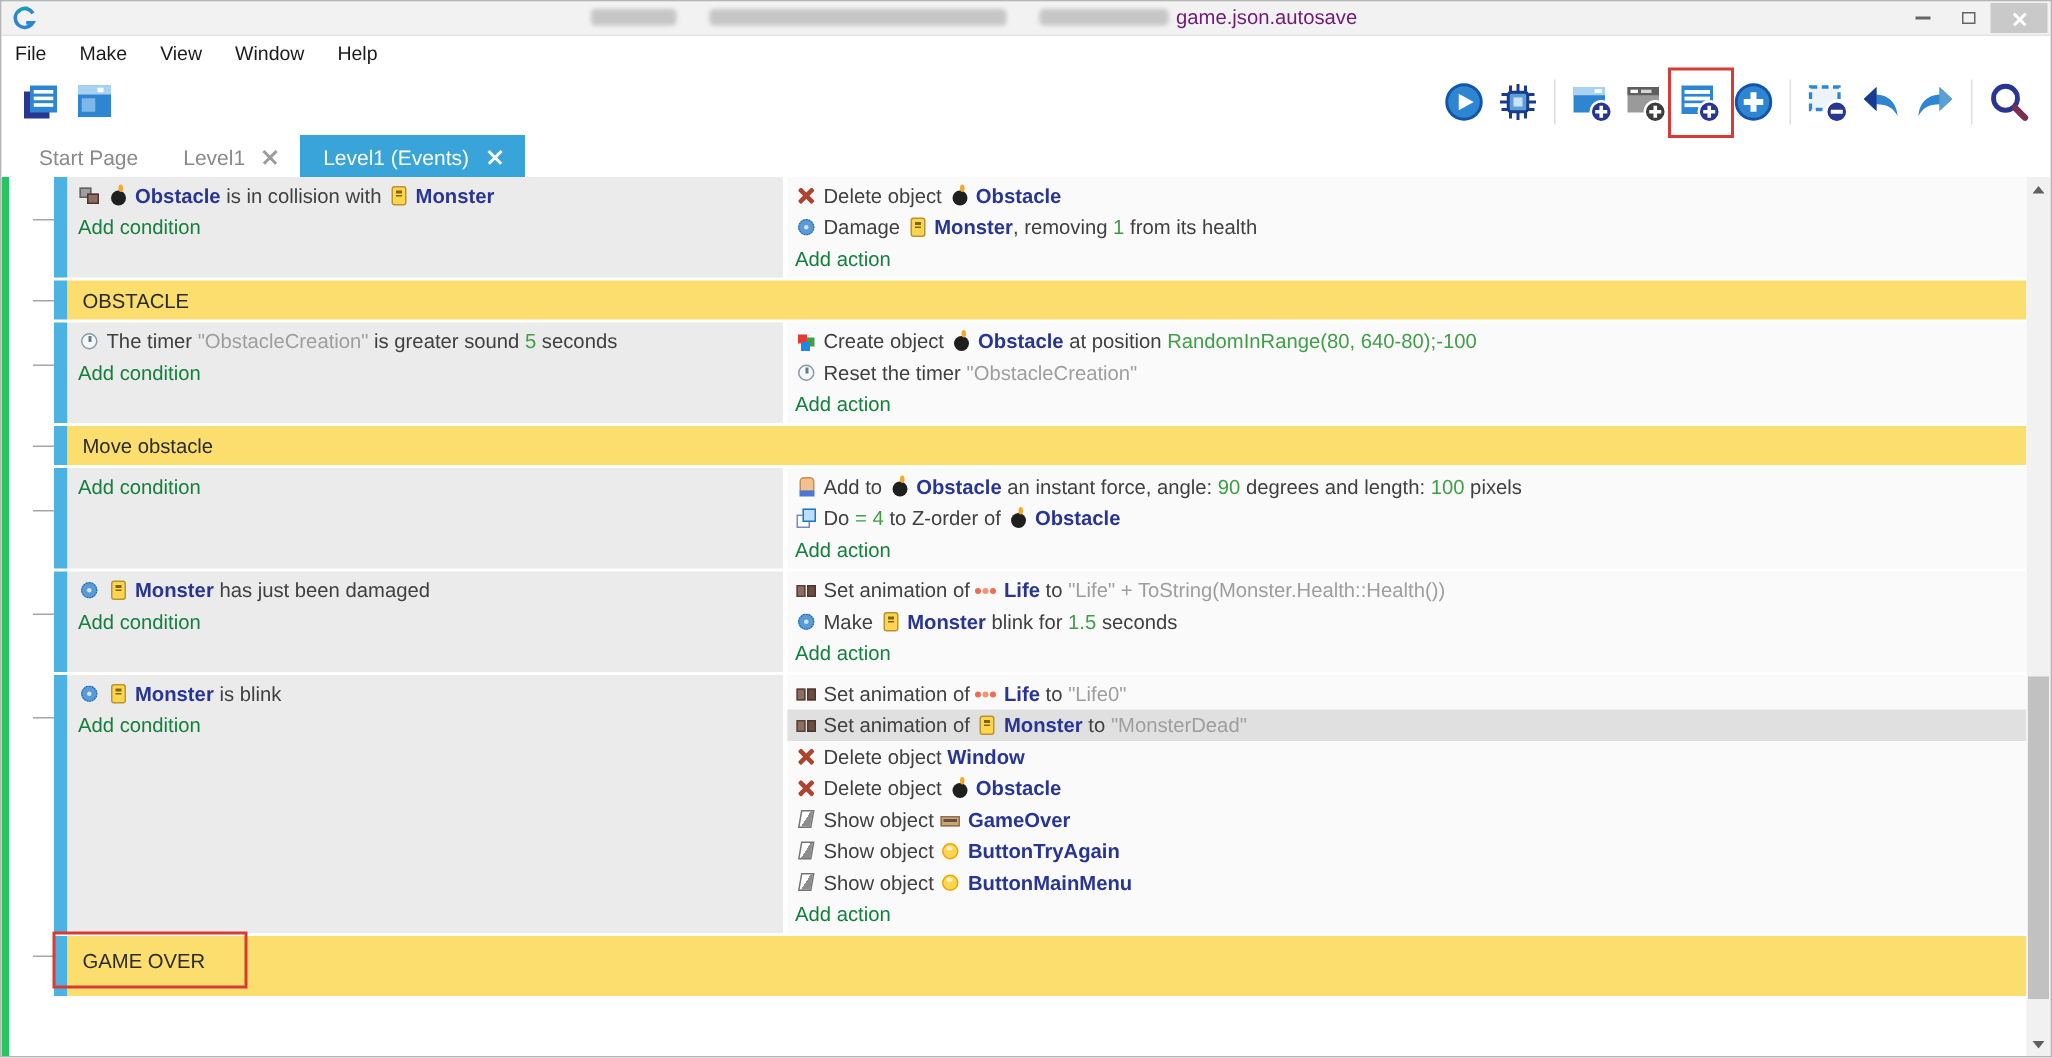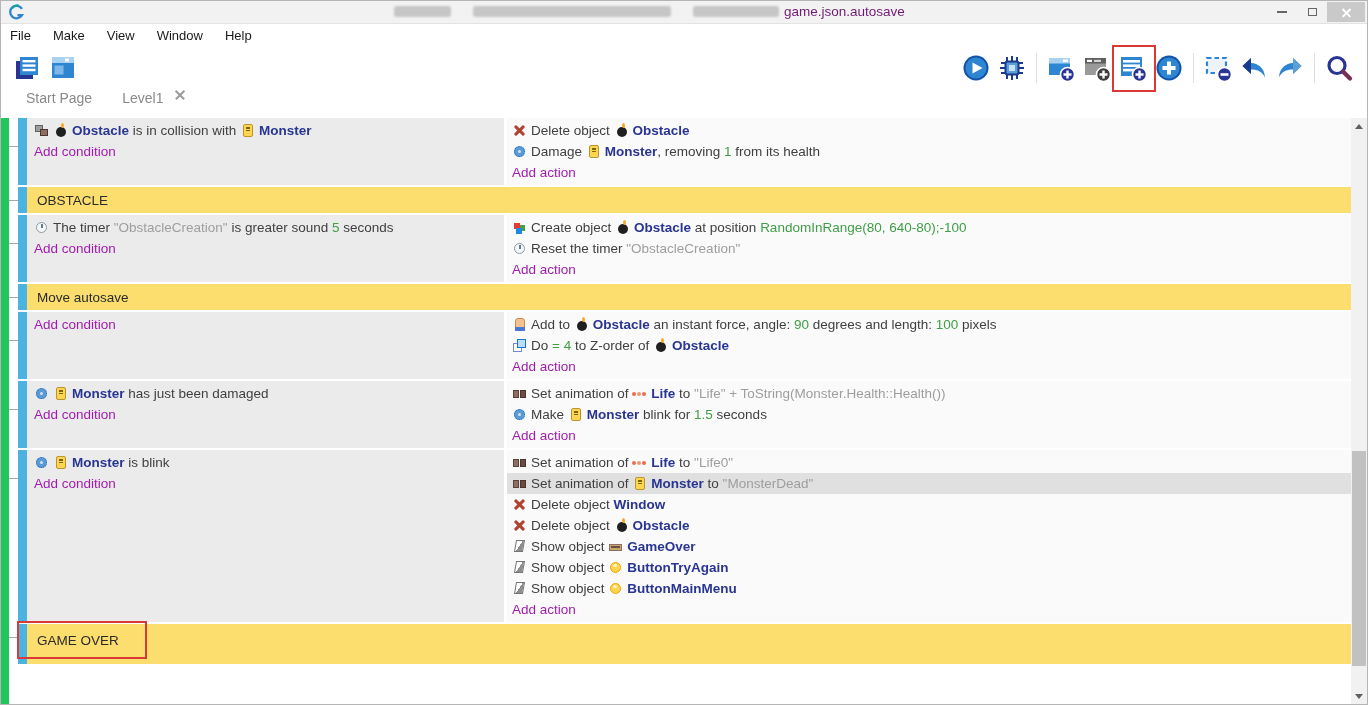--- a/index.html
+++ b/index.html
@@ -31,45 +31,45 @@
   .tbgrp{display:flex;align-items:center}
   .tbgrp.left{margin-left:8px}
   .tbgrp.right{margin-left:auto;margin-right:10px}
   .tbico{position:relative;width:30px;height:30px;margin:0 3px}
   .tbico svg{width:30px;height:30px;display:block}
   .tsep{width:1px;height:30px;background:#dedede;margin:0 6px}
   .annot{position:absolute;left:-6px;top:-8px;width:40px;height:43px;border:2px solid #d93a35;z-index:4}
 
   
   .tabsbar{height:29px;background:#fff;display:flex;align-items:stretch;padding-left:10px;font-size:14px}
-  .tab{display:flex;gap:12px;padding:0 15px;color:#8a8a8a;white-space:pre}
+  .tab{display:flex;align-items:center;gap:12px;padding:0 15px;color:#8a8a8a;white-space:pre}
   .tab.active{background:#39a4da;color:#fff}
   .tab .x{position:relative;width:10px;height:10px}
   .tab .x::before,.tab .x::after{content:"";position:absolute;left:-1px;top:4px;width:12px;height:1.6px;background:#9b9b9b}
   .tab .x::before{transform:rotate(45deg)}.tab .x::after{transform:rotate(-45deg)}
   .tab.active .x::before,.tab.active .x::after{background:#fff}
 
   
   .events{position:absolute;top:117px;left:0;right:16px;bottom:0;background:#fff;
-          border-left:8px solid #22c55e;padding-left:9px;box-sizing:border-box;overflow:hidden}
+          border-left:5px solid #22c55e;padding-left:30px;box-sizing:border-box;overflow:hidden}
   .block{position:relative;display:flex;margin-bottom:2px}
   .block::before{content:"";position:absolute;left:-14px;top:28px;width:14px;height:1px;background:#a5a5a5}
   .block.gblock::before{top:13px}
   .bar{width:9px;background:#4cb2e2;flex:none}
   .group{position:relative;flex:1;height:26px;background:#fbde6e;display:flex;align-items:center;
          padding-left:10px;font-size:13.5px;color:#2b2b2b}
   .group.tall{height:40px;align-items:flex-start;padding-top:9px;box-sizing:border-box}
   .annot-go{position:absolute;left:-10px;top:-3px;width:126px;height:34px;border:2px solid #d93a35}
   .event{flex:1;display:flex;font-size:13.5px}
   .cond{width:477px;flex:none;background:#ebebeb;margin-right:3px;padding:2px 0 2px 7px;box-sizing:border-box}
   .acts{flex:1;background:#fafafa;padding:2px 0 2px 5px;box-sizing:border-box}
   .line{display:flex;align-items:center;height:21px;white-space:pre;color:#222;overflow:hidden}
   .line span{white-space:pre}
   .line.hl{background:#e0e0e0;margin-left:-5px;padding-left:5px;margin-right:0}
-  .add{color:#a21caf}
+  .add{color:#15803d}
   .t{color:#404040}.obj{font-weight:bold;color:#283593}.g{color:#3f9e46}.gy{color:#9e9e9e}
 
   
   .ic{position:relative;display:inline-block;width:16px;height:15px;margin-right:3px;flex:none}
   .ic::before,.ic::after{content:"";position:absolute;box-sizing:border-box}
   .ic-collision-icon::before{left:1px;top:2px;width:8px;height:7px;background:#9e9e9e;border:1px solid #616161}
   .ic-collision-icon::after{left:6px;top:6px;width:8px;height:7px;background:#8d6e63;border:1px solid #4e342e}
   .ic-bomb-icon::before{left:3px;top:4px;width:10px;height:10px;border-radius:50%;background:#1f1f1f}
   .ic-bomb-icon::after{left:8px;top:0;width:3px;height:5px;background:#f9a825;border-radius:50%}
   .ic-monster-icon::before{left:3px;top:1px;width:10px;height:13px;background:#ffd54f;border:1px solid #b8952e;border-radius:2px}
@@ -245,20 +245,21 @@
             <circle cx="13" cy="12.5" r="8" fill="none" stroke="#283593" stroke-width="3.2"></circle>
             <path d="M19.5 19 L26 25.5" stroke="#7a2f52" stroke-width="4.2" stroke-linecap="round"></path>
           </svg>
         </div>
       </div>
   </div>
 
   <div class="tabsbar" id="tabs">
       <div class="tab"><span>Start Page</span></div>
       <div class="tab"><span>Level1</span><span class="x"></span></div>
+      <div class="tab active"><span>Level1 (Events)</span><span class="x"></span></div>
     </div>
 
   <div class="events" id="events">
       <div class="block">
         <div class="bar"></div>
         <div class="event">
           <div class="cond">
             <div class="line"><span class="ic ic-collision-icon"></span><span class="ic ic-bomb-icon"></span><span class="obj">Obstacle</span><span class="t"> is in collision with </span><span class="ic ic-monster-icon"></span><span class="obj">Monster</span></div>
             <div class="line add"><span>Add condition</span></div>
           </div>
@@ -285,21 +286,21 @@
           <div class="acts">
             <div class="line"><span class="ic ic-create-icon"></span><span class="t">Create object </span><span class="ic ic-bomb-icon"></span><span class="obj">Obstacle</span><span class="t"> at position </span><span class="g">RandomInRange(80, 640-80);-100</span></div>
             <div class="line"><span class="ic ic-timer-icon"></span><span class="t">Reset the timer </span><span class="gy">"ObstacleCreation"</span></div>
             <div class="line add"><span>Add action</span></div>
           </div>
         </div>
       </div>
       <div class="block gblock">
         <div class="bar"></div>
         <div class="group">
-          <span>Move autosave</span>
+          <span>Move obstacle</span>
         </div>
       </div>
       <div class="block">
         <div class="bar"></div>
         <div class="event">
           <div class="cond">
             <div class="line add"><span>Add condition</span></div>
           </div>
           <div class="acts">
             <div class="line"><span class="ic ic-force-icon"></span><span class="t">Add to </span><span class="ic ic-bomb-icon"></span><span class="obj">Obstacle</span><span class="t"> an instant force, angle: </span><span class="g">90</span><span class="t"> degrees and length: </span><span class="g">100</span><span class="t"> pixels</span></div>

